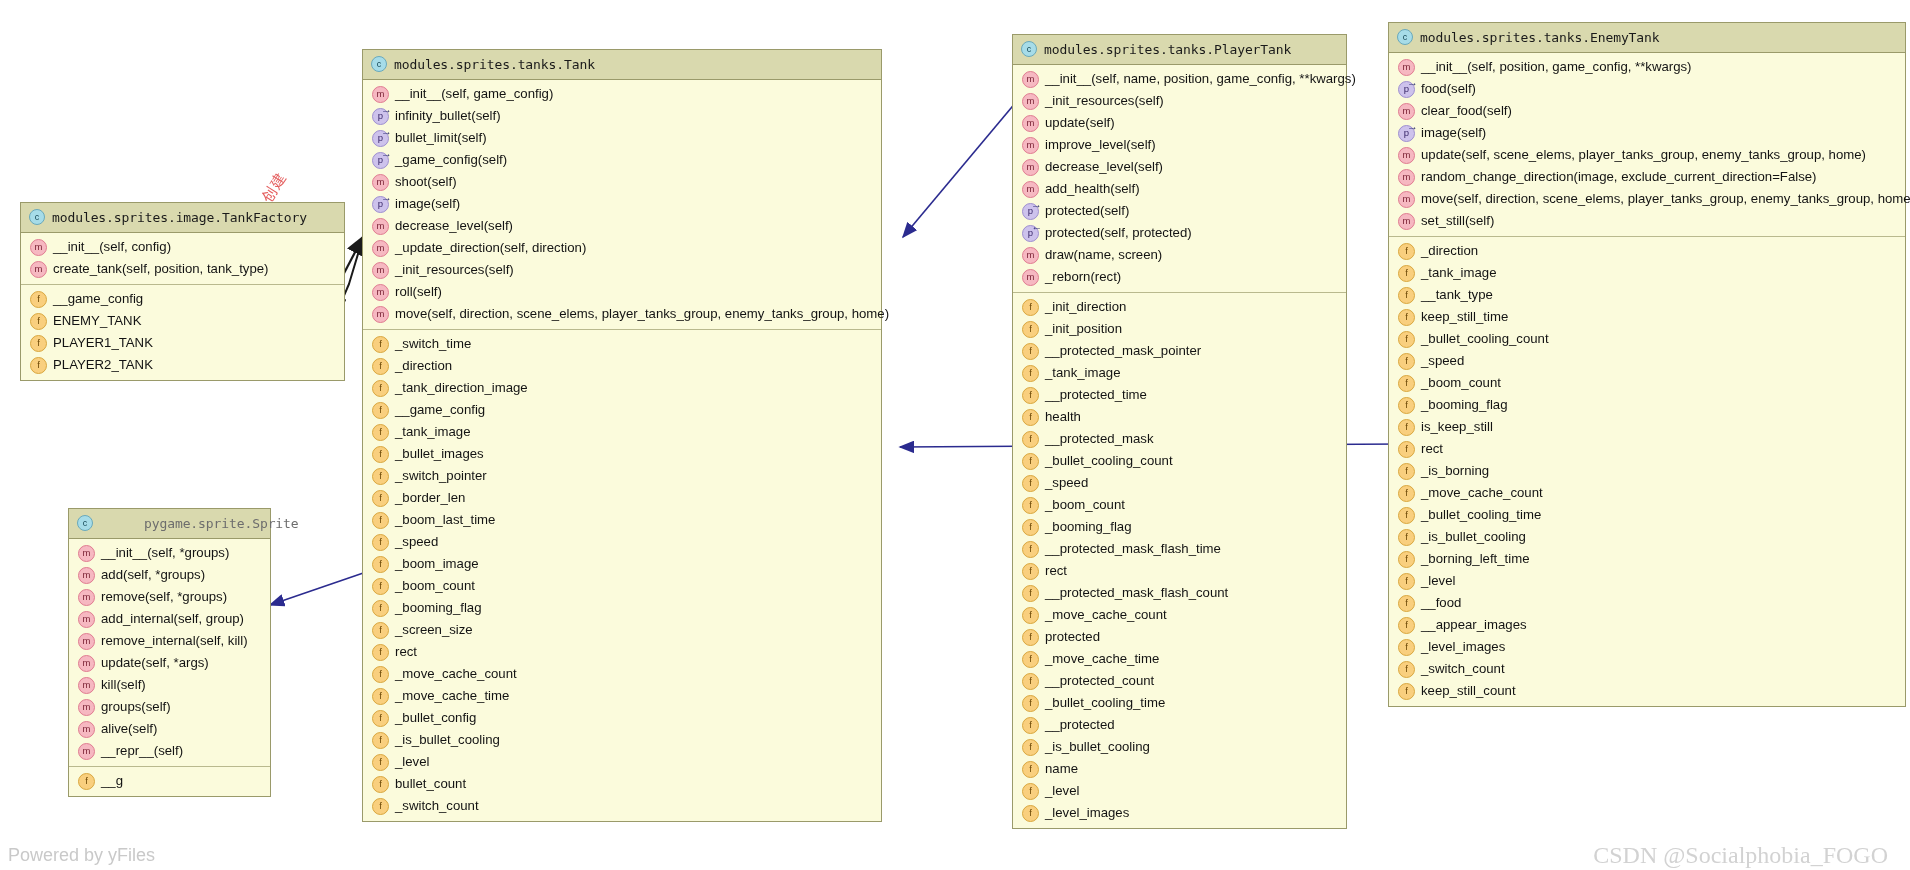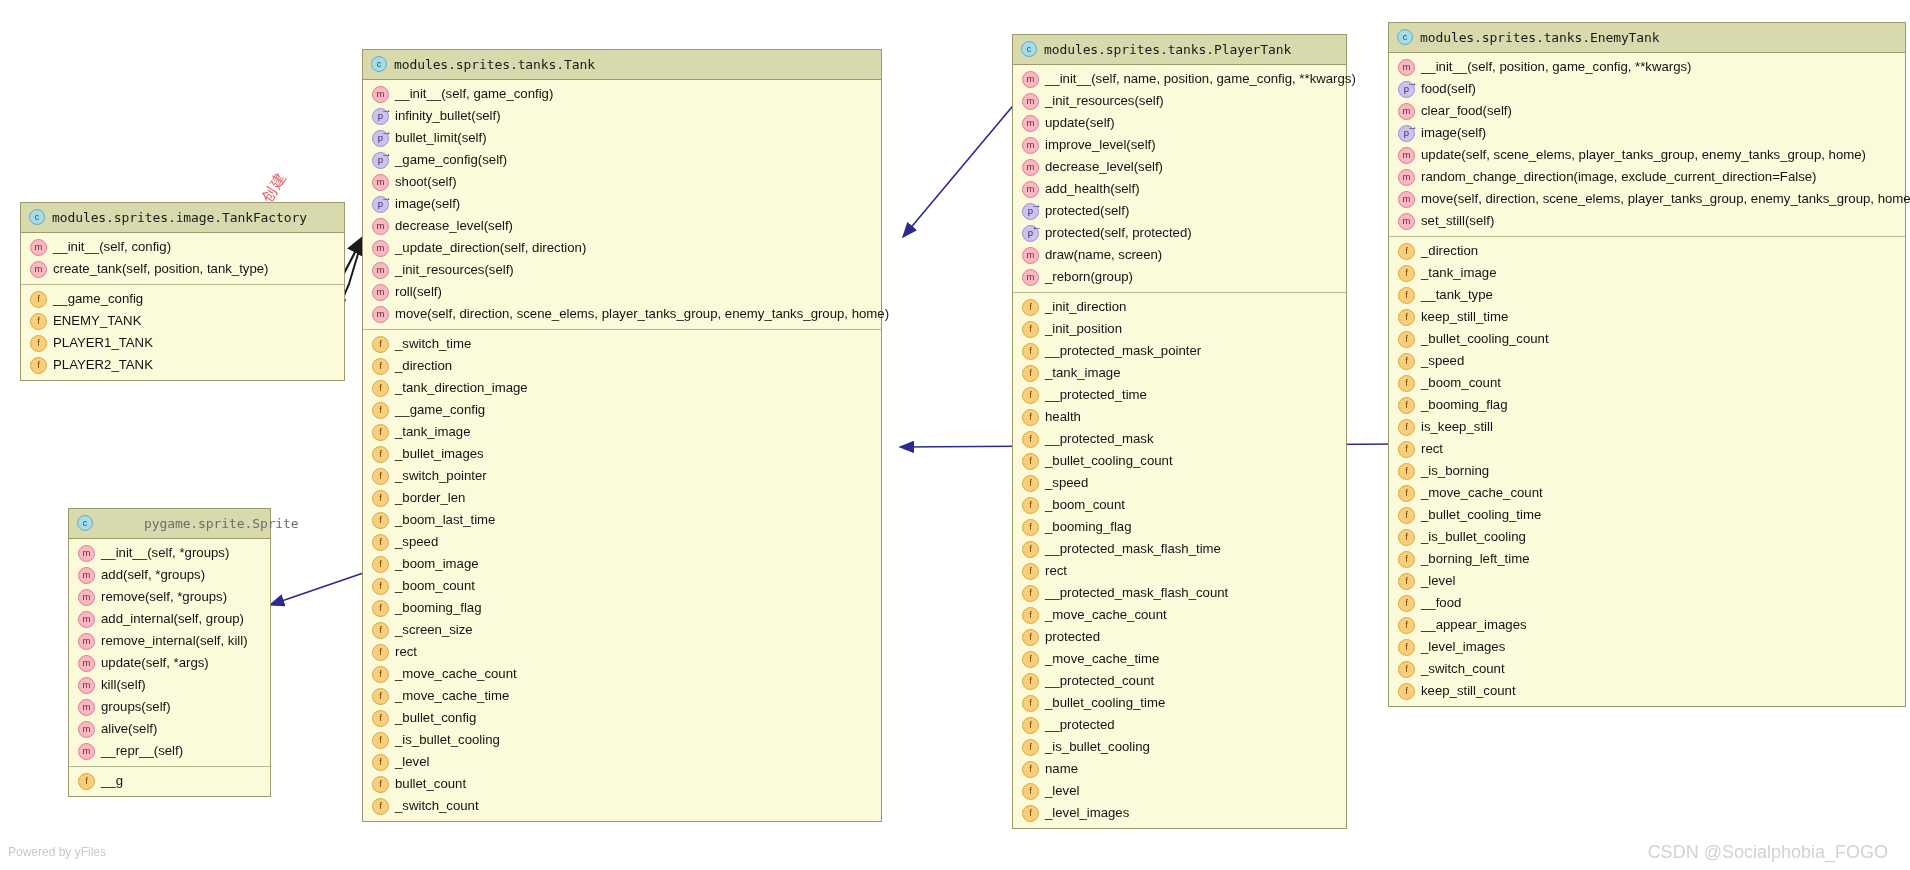--- a/index.html
+++ b/index.html
@@ -111,32 +111,32 @@
     color: #2c2c6e;
     line-height: 1;
   }
   .ico-p.left .sup { transform: scaleX(-1); }
 
   
   .footer-yfiles {
     position: absolute;
     left: 8px;
     top: 845px;
-    font-size: 12px;
+    font-size: 18px;
     color: #c9c9c9;
     font-family: "Liberation Sans", sans-serif;
     white-space: nowrap;
   }
   .footer-csdn {
     position: absolute;
     right: 22px;
     top: 842px;
-    font-size: 18px;
+    font-size: 24px;
     color: #d2d2d2;
-    font-family: Liberation Sans, sans-serif;
+    font-family: Liberation Serif, serif;
     white-space: nowrap;
   }
   .wm-cn {
     position: absolute;
     left: 258px;
     top: 196px;
     font-size: 15px;
     color: #e04343;
     font-family: "DejaVu Sans", sans-serif;
     transform: rotate(-58deg);
@@ -450,21 +450,21 @@
       <div class="uml-row">
           <span class="ico ico-p left">p<span class="sup">→</span></span>
           <span>protected(self, protected)</span>
         </div>
       <div class="uml-row">
           <span class="ico ico-m">m</span>
           <span>draw(name, screen)</span>
         </div>
       <div class="uml-row">
           <span class="ico ico-m">m</span>
-          <span>_reborn(group)</span>
+          <span>_reborn(rect)</span>
         </div>
     </div>
     <div class="uml-section">
       <div class="uml-row">
           <span class="ico ico-f">f</span>
           <span>_init_direction</span>
         </div>
       <div class="uml-row">
           <span class="ico ico-f">f</span>
           <span>_init_position</span>

